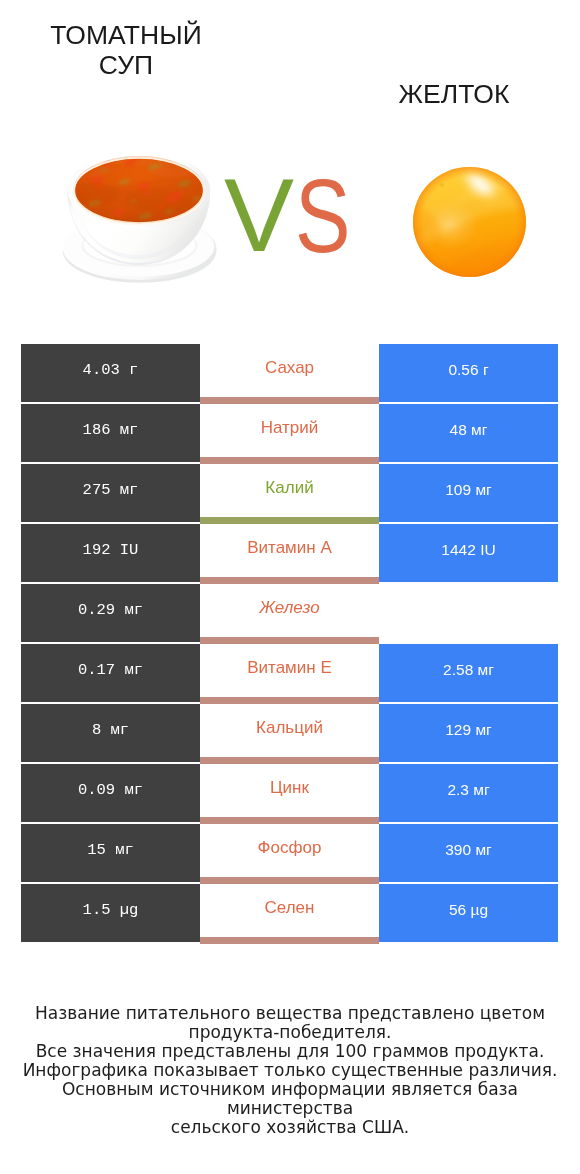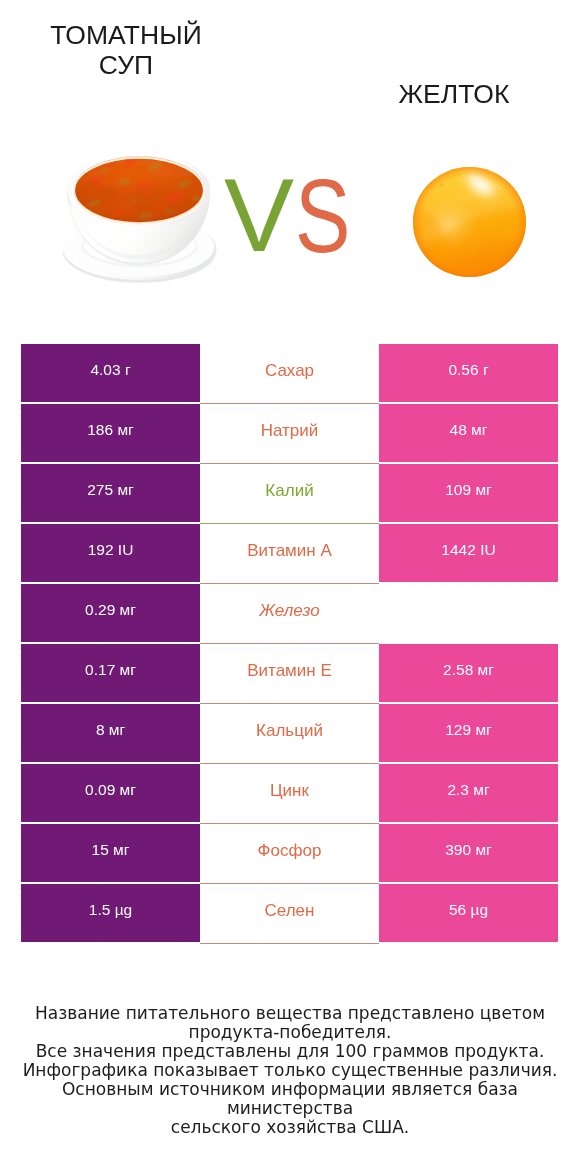--- a/index.html
+++ b/index.html
@@ -26,23 +26,23 @@
   .vs .v{color:#79a334;font-size:104px;line-height:104px;left:224px;top:163px;transform:scaleX(1.01);transform-origin:left top;}
   .vs .s{color:#e06a47;font-size:104px;line-height:104px;left:295px;top:164px;transform:scaleX(.80);transform-origin:left top;}
 
   
   .tbl{position:absolute;left:21px;top:344px;width:537px;}
   .row{display:flex;height:58px;margin-bottom:2px;}
   .cell{width:179px;display:flex;align-items:center;justify-content:center;
         box-sizing:border-box;}
   .cl,.cr{font-size:15.5px;color:#fff;}
   .cell>span{display:block;position:relative;top:-3px;}
-  .cl{background:#701a75;}
-  .cr{background:#ec4899;}
-  .cm{background:#fff;font-size:17px;height:60px;border-bottom:1px solid #7f1d1d;}
+  .cl{background:#404040;font-family:Liberation Mono, monospace;}
+  .cr{background:#3b82f6;}
+  .cm{background:#fff;font-size:17px;height:60px;border-bottom:7px solid #7f1d1d;}
 
   
   .foot{position:absolute;left:0;top:1004px;width:580px;text-align:center;
         font-family:"DejaVu Sans",sans-serif;
         font-size:17px;line-height:19px;color:#1d1d1d;}
 </style>
 </head>
 <body>
 
 <div class="page">

